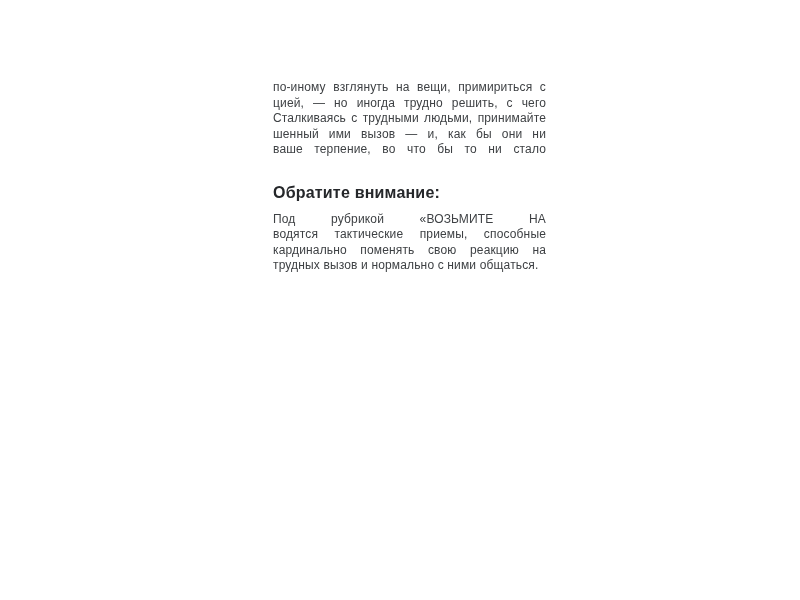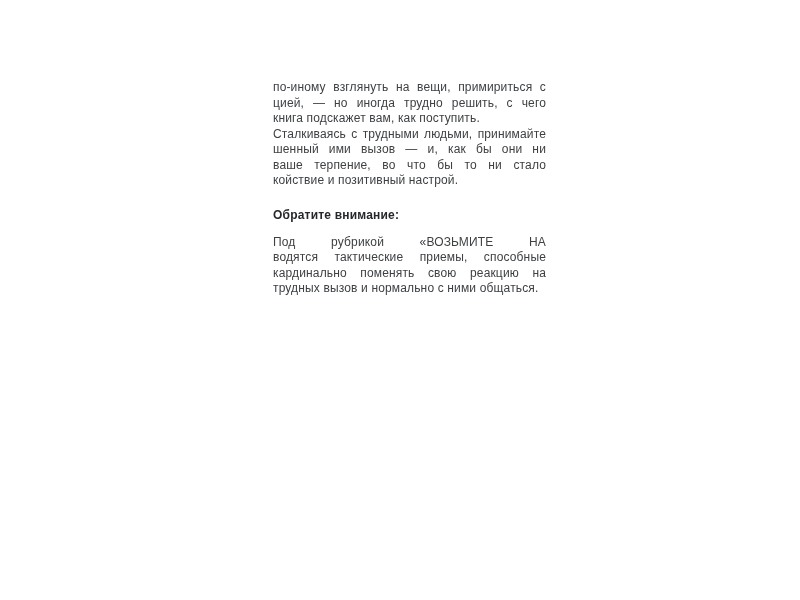--- a/index.html
+++ b/index.html
@@ -48,43 +48,41 @@
   }
   
   .line.last {
     text-align: left;
   }
   .line.last::after {
     content: none;
   }
 
   .heading {
-    margin-top: 16px;
+    margin-top: 24px;
     margin-bottom: 9px;
-    font-size: 12px;
+    font-size: 16px;
     line-height: 21px;
     font-weight: 700;
     color: #25272a;
     letter-spacing: 0.2px;
   }
 </style>
 </head>
 <body>
 
 <div class="book-page">
   <div class="text-column">
 
     <div class="para">
       <div class="line">по-иному взглянуть на вещи, примириться с ситуа-</div>
       <div class="line">цией, — но иногда трудно решить, с чего начать. Эта</div>
-      <div class="line last">книга подскажет вам, как поступить.</div>
       <div class="line">Сталкиваясь с трудными людьми, принимайте бро-</div>
       <div class="line">шенный ими вызов — и, как бы они ни испытывали</div>
       <div class="line">ваше терпение, во что бы то ни стало сохраняйте спо-</div>
-      <div class="line last">койствие и позитивный настрой.</div>
     </div>
 
     <h2 class="heading">Обратите внимание:</h2>
 
     <div class="para">
       <div class="line">Под рубрикой «ВОЗЬМИТЕ НА ВООРУЖЕНИЕ» при-</div>
       <div class="line">водятся тактические приемы, способные помочь вам</div>
       <div class="line">кардинально поменять свою реакцию на поведение</div>
       <div class="line last">трудных вызов и нормально с ними общаться.</div>
     </div>

